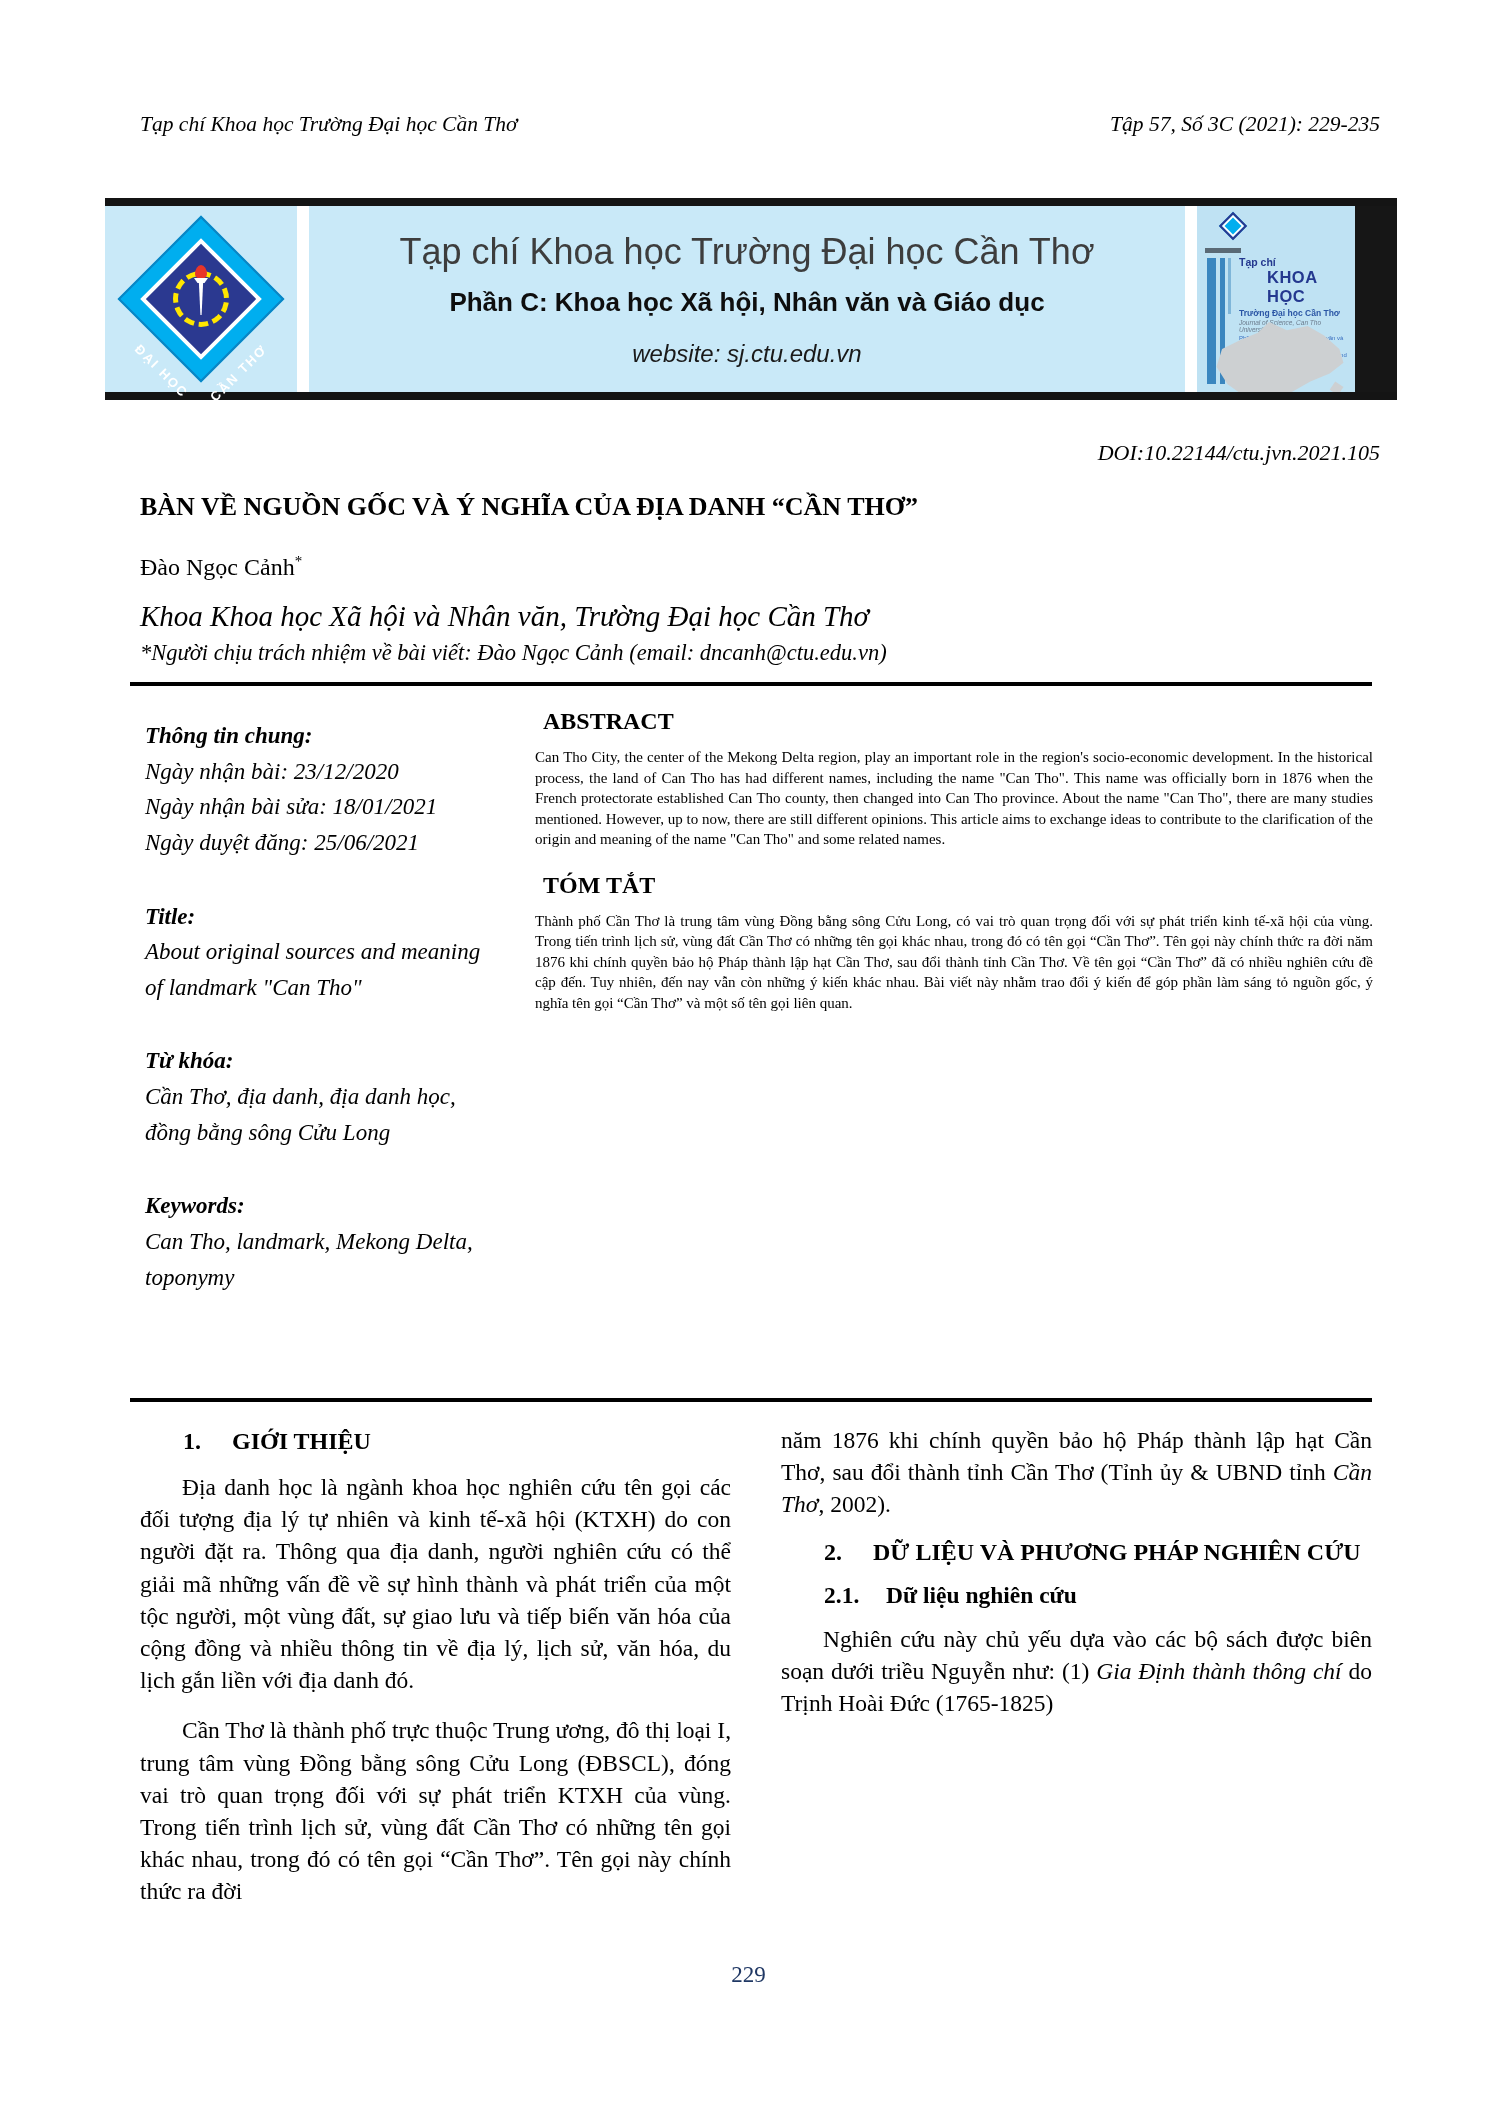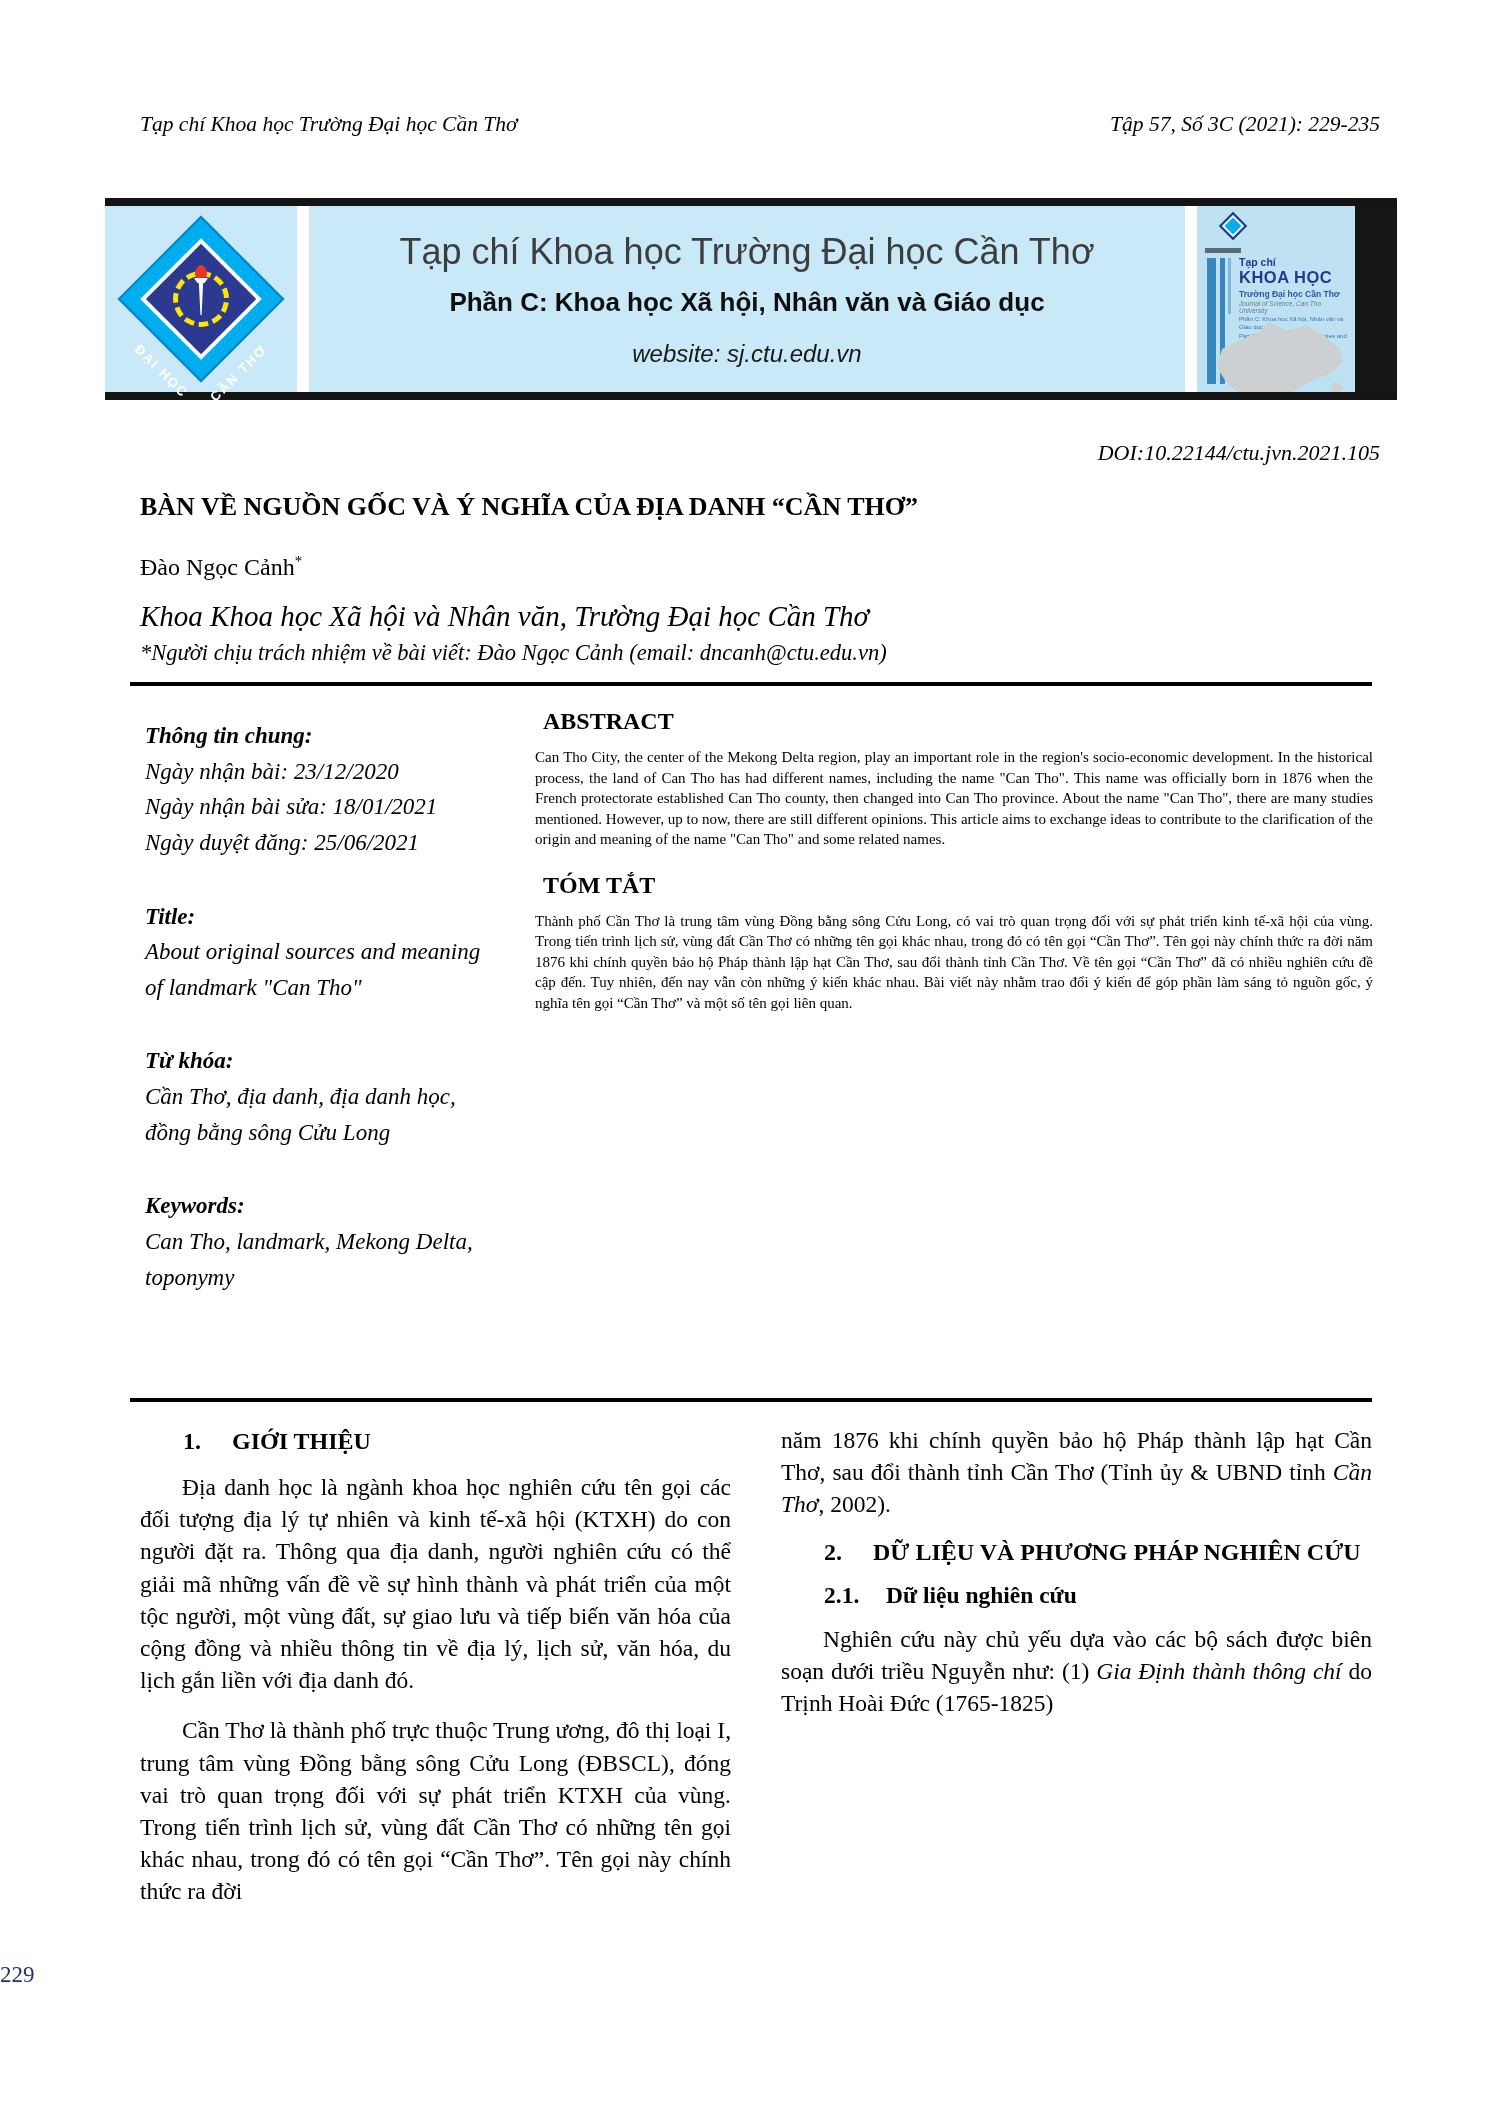--- a/index.html
+++ b/index.html
@@ -46,21 +46,21 @@
 
   
   .cover-logo{position:absolute;top:10px;left:26px;width:16px;height:16px;transform:rotate(45deg);
               background:#00aeef;border:2px solid #2b3990;box-shadow:0 0 0 2px #ffffff inset;}
   .cover-label{position:absolute;left:8px;top:42px;width:36px;height:5px;background:#5a6a76;}
   .stripe1{position:absolute;left:10px;top:52px;width:9px;height:126px;background:#3a86bf;}
   .stripe2{position:absolute;left:23px;top:52px;width:5px;height:126px;background:#3a86bf;}
   .stripe3{position:absolute;left:31px;top:52px;width:3px;height:56px;background:#7fb6d9;}
   .cover-text{position:absolute;left:42px;top:50px;width:110px;font-family:"Liberation Sans",sans-serif;}
   .cover-tagline{font-size:10.5px;font-weight:bold;color:#24388f;}
-  .cover-title{font-size:16.5px;font-weight:bold;color:#24388f;letter-spacing:0.5px;}
+  .cover-title{font-size:16.5px;font-weight:bold;color:#24388f;letter-spacing:0.5px;margin-left:28px;}
   .cover-sub{font-size:8.5px;font-weight:bold;color:#2b56a5;margin-top:2px;}
   .cover-sub-en{font-size:6.5px;font-style:italic;color:#6b7b8c;margin-top:1px;}
   .cover-line{font-size:6px;color:#3a6fc0;margin-top:2px;line-height:1.25;}
   .cover-map{position:absolute;left:14px;top:116px;width:138px;height:84px;}
 
   
   .doi{position:absolute;top:440px;left:140px;width:1240px;text-align:right;font-style:italic;font-size:22px;}
   .art-title{position:absolute;top:492px;left:140px;width:1240px;font-weight:bold;font-size:26px;}
   .author{position:absolute;top:553px;left:140px;font-size:24px;}
   .author sup{font-size:15px;}
@@ -84,21 +84,21 @@
   .body-cols{position:absolute;top:1424px;left:140px;width:1232px;display:flex;gap:50px;}
   .col{flex:1;min-width:0;}
   .sec-h{display:flex;font-weight:bold;font-size:24px;margin:4px 0 16px 0;padding-left:43px;}
   .sec-h .num{flex:none;width:49px;}
   .sub-h{display:flex;font-weight:bold;font-size:23.5px;margin:2px 0 14px 0;padding-left:43px;}
   .sub-h .num{flex:none;width:62px;}
   .col p{font-size:23.5px;line-height:1.37;text-align:justify;text-indent:42px;margin:0 0 18px 0;}
   .col p.p-cont{text-indent:0;}
   .it{font-style:italic;}
 
-  .pageno{position:absolute;top:1962px;left:0;width:100%;
+  .pageno{position:absolute;top:1962px;left:0;width:100%;text-align:center;
           color:#203864;font-size:23px;}
 </style>
 </head>
 <body>
 
 <div class="page">
 
   <div class="running-head">
     <span>Tạp chí Khoa học Trường Đại học Cần Thơ</span>
     <span>Tập 57, Số 3C (2021): 229-235</span>

